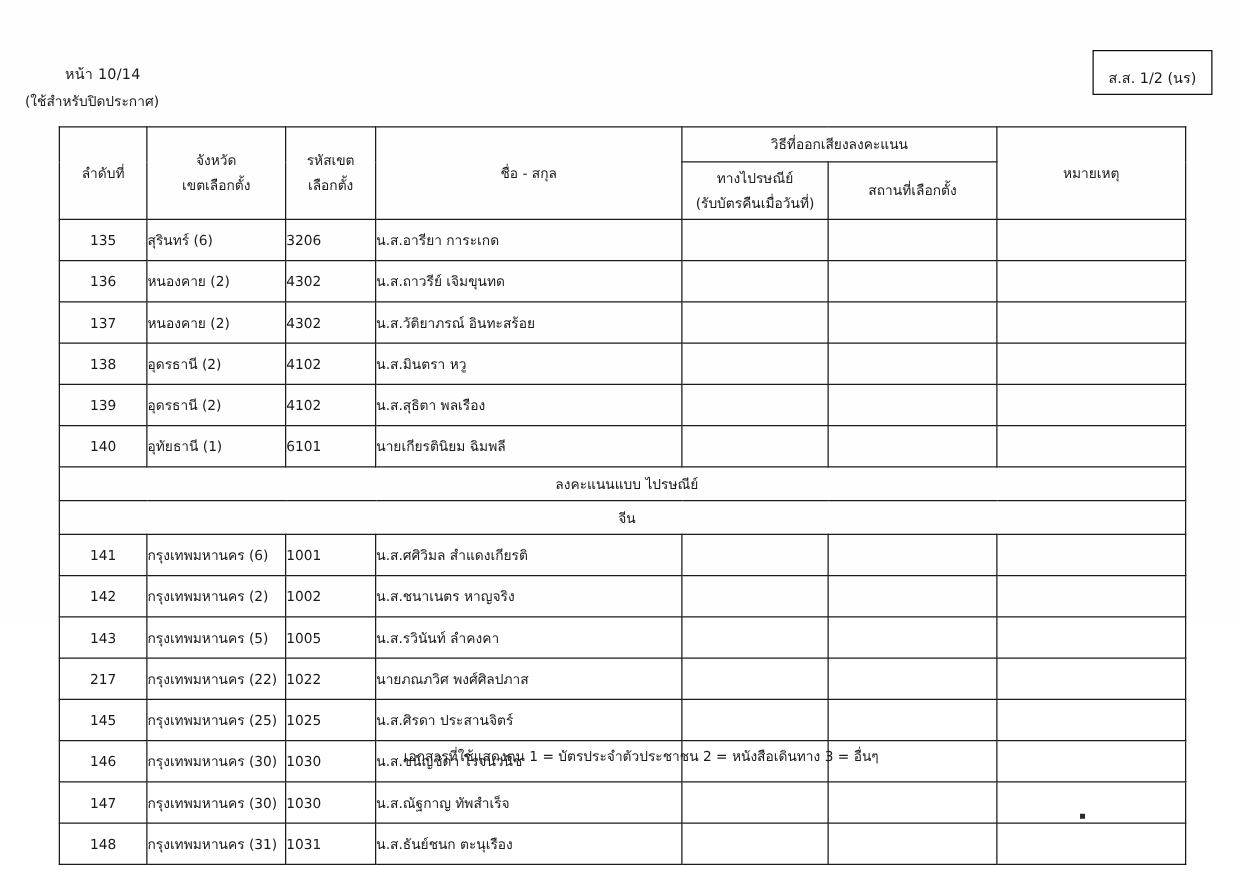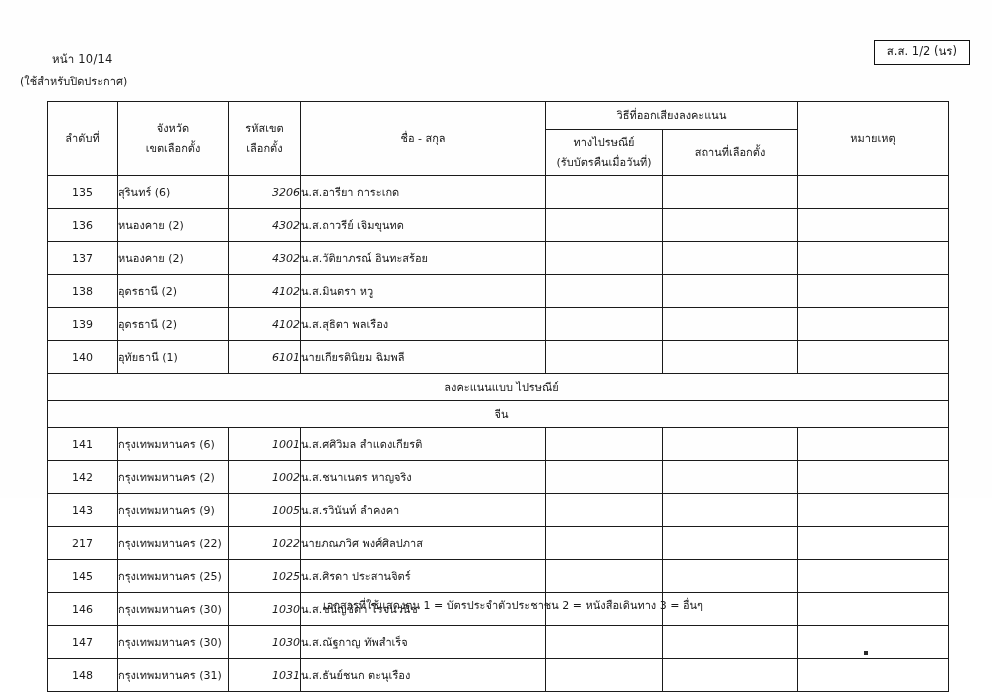--- a/index.html
+++ b/index.html
@@ -29,21 +29,21 @@
     top: 50px;
     font-size: 11.5px;
     letter-spacing: 0.2px;
     white-space: nowrap;
   }
   .form-code-box {
     position: absolute;
     right: 22px;
     top: 40px;
     border: 1.4px solid #111;
-    padding: 5px 12px 6px 12px;
+    padding: 16px 12px 6px 12px;
     font-size: 11.5px;
     line-height: 1;
     white-space: nowrap;
     background: #fff;
   }
   .subtitle {
     position: absolute;
     left: 0;
     right: 0;
     top: 72px;
@@ -77,21 +77,21 @@
     padding: 3px 2px;
   }
   .hdr-top { height: 28px; margin-top: 39px; }
   .hdr-tall { height: 74px; }
   .hdr-sub { height: 46px; text-align: center; padding: 2px; }
   .two-line { display: block; }
 
   tr.data-row td { height: 33px; }
   .c-no   { text-align: center; }
   .c-prov { text-align: left;  padding-left: 7px; }
-  .c-code { text-align: right; font-style: italic; }
+  .c-code { text-align: left; }
   .c-name { text-align: left;  padding-left: 7px; }
 
   tr.section-row td {
     height: 27px;
     text-align: center;
     padding-left: 7px;
   }
   
   .footer-note {
     position: absolute;
@@ -234,21 +234,21 @@
             <td class="c-no">142</td>
             <td class="c-prov">กรุงเทพมหานคร (2)</td>
             <td class="c-code">1002</td>
             <td class="c-name">น.ส.ชนาเนตร หาญจริง</td>
             <td class="c-post"></td>
             <td class="c-poll"></td>
             <td class="c-rem"></td>
           </tr>
           <tr class="data-row">
             <td class="c-no">143</td>
-            <td class="c-prov">กรุงเทพมหานคร (9)</td>
+            <td class="c-prov">กรุงเทพมหานคร (5)</td>
             <td class="c-code">1005</td>
             <td class="c-name">น.ส.รวินันท์ ลำคงคา</td>
             <td class="c-post"></td>
             <td class="c-poll"></td>
             <td class="c-rem"></td>
           </tr>
           <tr class="data-row">
             <td class="c-no">217</td>
             <td class="c-prov">กรุงเทพมหานคร (22)</td>
             <td class="c-code">1022</td>

